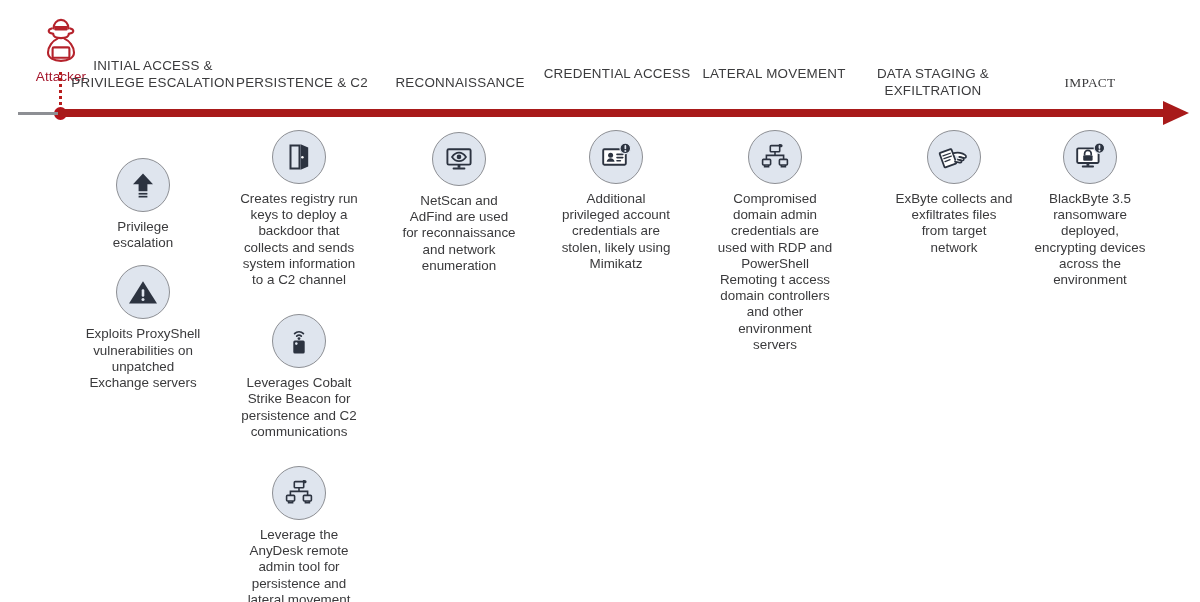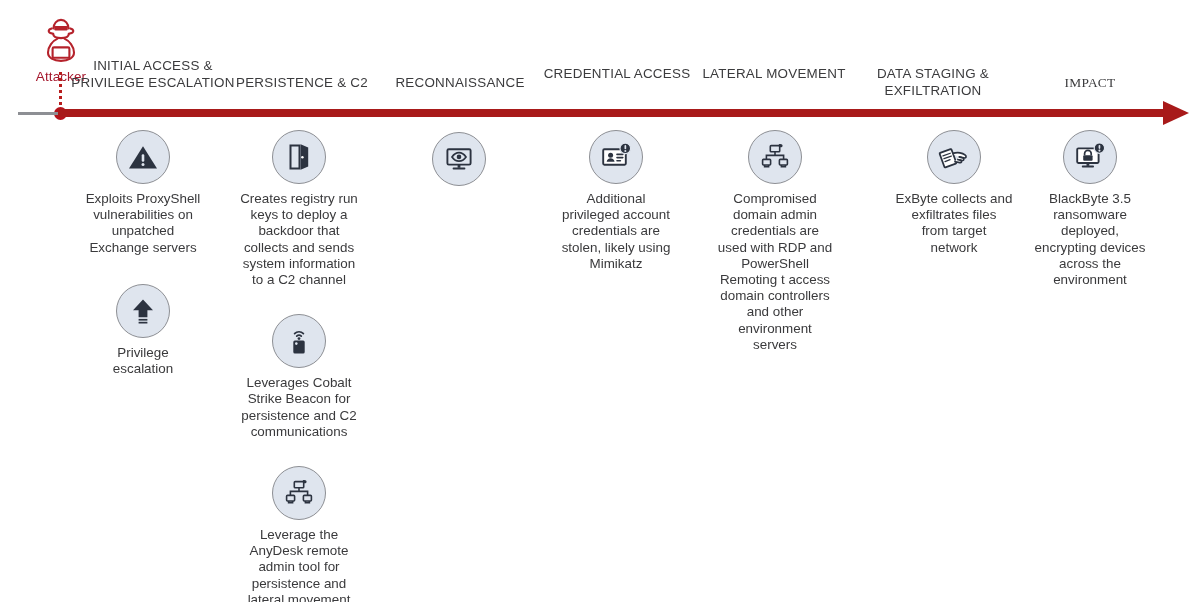--- a/index.html
+++ b/index.html
@@ -101,47 +101,47 @@
     <div class="stage-head" style="left:694px;width:160px;top:8px;">LATERAL
 MOVEMENT</div>
     <div class="stage-head" style="left:852px;width:162px;top:8px;">DATA STAGING &amp;
 EXFILTRATION</div>
     <div class="stage-head" style="left:1012px;width:156px;top:17px;font-family:Liberation Serif, serif;">IMPACT</div>
   </div>
 
   <div class="cols">
 
     <div class="col" style="left:72px;width:142px;">
+      <div class="card" style="margin-top:28px;">
+        <div class="iconwrap">
+            <div class="circle">
+          <svg width="32" height="32" viewBox="0 0 32 32">
+            <path d="M16 4.5 26 15.2h-5.6v7.1h-8.8v-7.1H6Z" fill="#2c3340"></path>
+            <rect x="11.6" y="23.9" width="8.8" height="1.7" fill="#2c3340"></rect>
+            <rect x="11.6" y="26.8" width="8.8" height="1.7" fill="#2c3340"></rect>
+          </svg>
+        </div>
+          </div>
+        <div class="card-text">Privilege
+escalation</div>
+      </div>
       <div class="card">
         <div class="iconwrap">
             <div class="circle">
           <svg width="34" height="34" viewBox="0 0 34 34">
             <path d="M17 6.2 31 28.4H3Z" fill="#2c3340"></path>
             <rect x="15.7" y="14.2" width="2.6" height="7.6" rx="1.2" fill="#dfe5ee"></rect>
             <circle cx="17" cy="24.4" r="1.5" fill="#dfe5ee"></circle>
           </svg>
         </div>
           </div>
         <div class="card-text">Exploits ProxyShell
 vulnerabilities on
 unpatched
 Exchange servers</div>
-      </div>
-      <div class="card" style="margin-top:28px;">
-        <div class="iconwrap">
-            <div class="circle">
-          <svg width="32" height="32" viewBox="0 0 32 32">
-            <path d="M16 4.5 26 15.2h-5.6v7.1h-8.8v-7.1H6Z" fill="#2c3340"></path>
-            <rect x="11.6" y="23.9" width="8.8" height="1.7" fill="#2c3340"></rect>
-            <rect x="11.6" y="26.8" width="8.8" height="1.7" fill="#2c3340"></rect>
-          </svg>
-        </div>
-          </div>
-        <div class="card-text">Privilege
-escalation</div>
       </div>
     </div>
 
     <div class="col" style="left:228px;width:142px;">
       <div class="card">
         <div class="iconwrap">
             <div class="circle">
           <svg width="32" height="32" viewBox="0 0 32 32">
             <rect x="7.5" y="4.5" width="9" height="23" fill="none" stroke="#2c3340" stroke-width="2"></rect>
             <path d="M17.6 3.2 25.2 6.4v19.2l-7.6 3.2Z" fill="#2c3340"></path>
@@ -204,20 +204,25 @@
             <div class="circle">
           <svg width="32" height="32" viewBox="0 0 32 32">
             <rect x="4.4" y="6.2" width="23.2" height="15.4" rx="1.4" fill="none" stroke="#2c3340" stroke-width="1.9"></rect>
             <path d="M9 13.9c2-2.8 4.3-4.2 7-4.2s5 1.4 7 4.2c-2 2.8-4.3 4.2-7 4.2s-5-1.4-7-4.2Z" fill="none" stroke="#2c3340" stroke-width="1.7"></path>
             <circle cx="16" cy="13.9" r="2.3" fill="#2c3340"></circle>
             <path d="M14.6 21.6h2.8v3.2h-2.8z" fill="#2c3340"></path>
             <rect x="9.6" y="24.6" width="12.8" height="1.9" rx="0.9" fill="#2c3340"></rect>
           </svg>
         </div>
           </div>
+        <div class="card-text">NetScan and
+AdFind are used
+for reconnaissance
+and network
+enumeration</div>
       </div>
     </div>
 
     <div class="col" style="left:545px;width:142px;">
       <div class="card">
         <div class="iconwrap">
             <div class="circle">
           <svg width="34" height="34" viewBox="0 0 34 34">
             <rect x="4.2" y="9.2" width="22.6" height="15.6" rx="1.2" fill="#ffffff" stroke="#2c3340" stroke-width="1.9"></rect>
             <circle cx="11.6" cy="15.2" r="2.5" fill="#2c3340"></circle>

